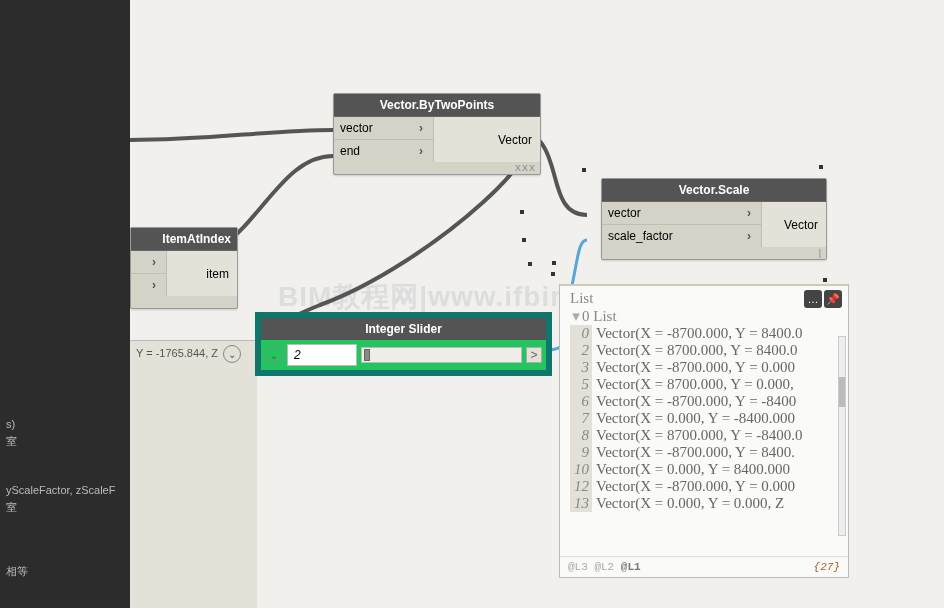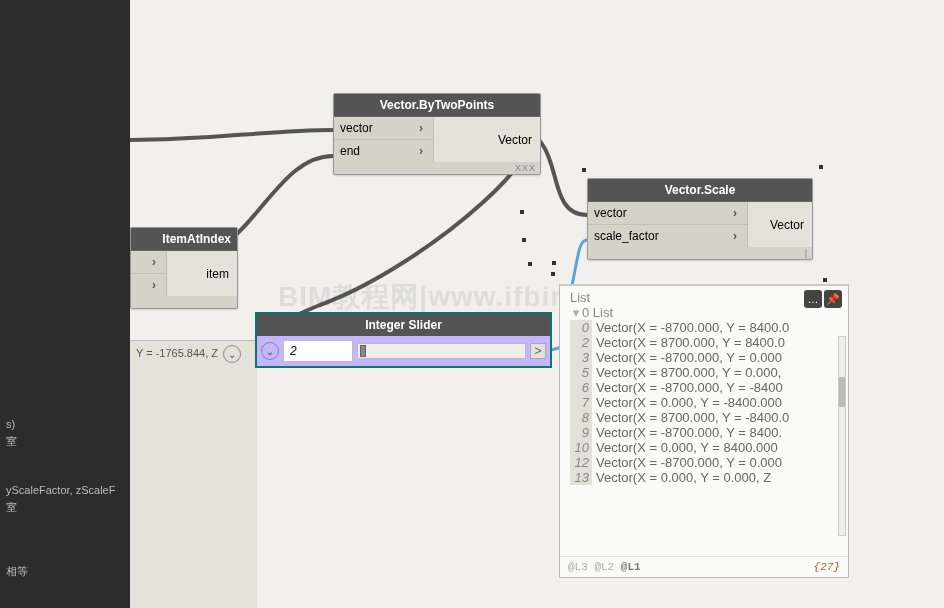--- a/index.html
+++ b/index.html
@@ -89,22 +89,22 @@
     width: 130px;
     background: #e4e1d8;
     border-top: 1px solid #bbb;
     padding: 4px 6px;
     font-size: 11px;
     color: #555;
   }
   
   .slider-node {
     position: absolute;
-    border: 2px solid #0f766e;
-    background: #c4b5fd;
+    border: 6px solid #0f766e;
+    background: #22c55e;
   }
   .slider-header {
     background: #545454; color:#fff; text-align:center; font-weight:bold;
     padding: 4px; font-size:12px;
   }
   .slider-body { display:flex; align-items:center; padding:4px; gap:4px; }
   .slider-val {
     background: #fff; border:1px solid #bbb; width: 70px; padding:3px 6px; font-style: italic;
   }
   .slider-track {
@@ -122,22 +122,22 @@
     align-items:center; justify-content:center; color:#555; font-size:10px;
   }
   
   .out-panel {
     position: absolute;
     background: #fafaf8;
     border: 1px solid #bbb;
     border-top: 2px solid #ccb;
   }
   .out-body {
-    font-family: Liberation Sans, sans-serif;
-    font-size: 13px;
+    font-family: Liberation Serif, serif;
+    font-size: 15px;
     padding: 4px 6px 4px 10px;
     height: 270px;
     overflow: hidden;
     position: relative;
   }
   .scrollbar {
     position:absolute; right:2px; top:50px; width:8px; height:200px;
     background:#eee; border:1px solid #ccc;
   }
   .scroll-thumb { position:absolute; top:40px; width:100%; height:30px; background:#bbb; }
@@ -222,21 +222,21 @@
         <div style="flex:1; display:flex">
           <div class="port-output" style="border-bottom:none">
             <span>Vector</span>
           </div>
         </div>
       </div>
       <div class="node-footer">XXX</div>
     </div>
   </div>
 
-  <div class="node" style="left:457px; top:178px; width:226px">
+  <div class="node" style="left:471px; top:178px; width:226px">
     <div class="node-header">Vector.Scale</div>
     <div class="node-body">
       <div style="display:flex">
         <div style="flex:0 0 160px">
           <div class="port-input">
             <span>vector</span>
             <span class="chev" style="margin-left:auto">›</span>
           </div>
           <div class="port-input" style="border-bottom:none">
             <span>scale_factor</span>

